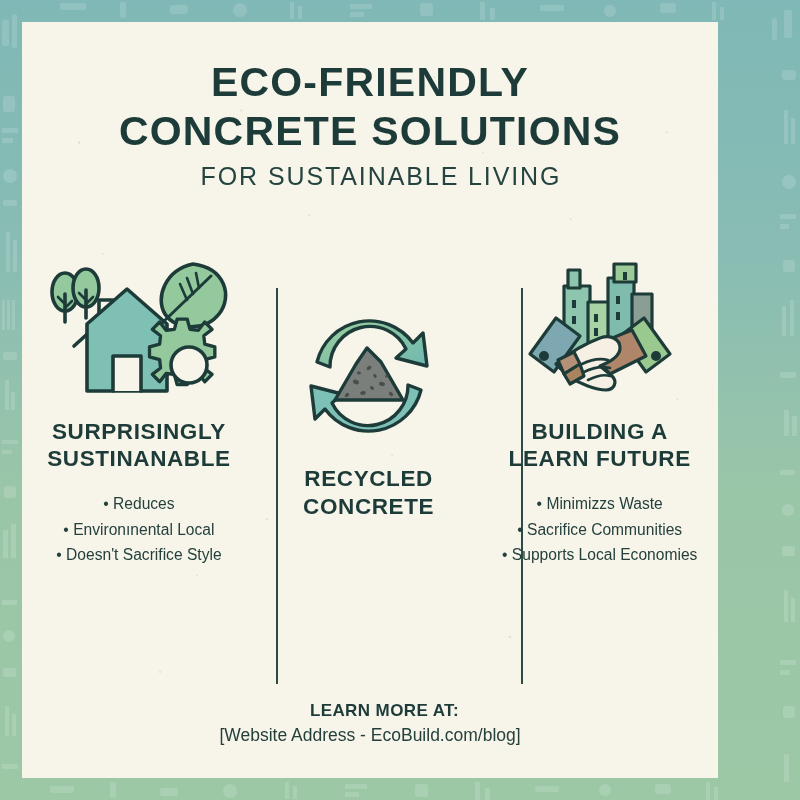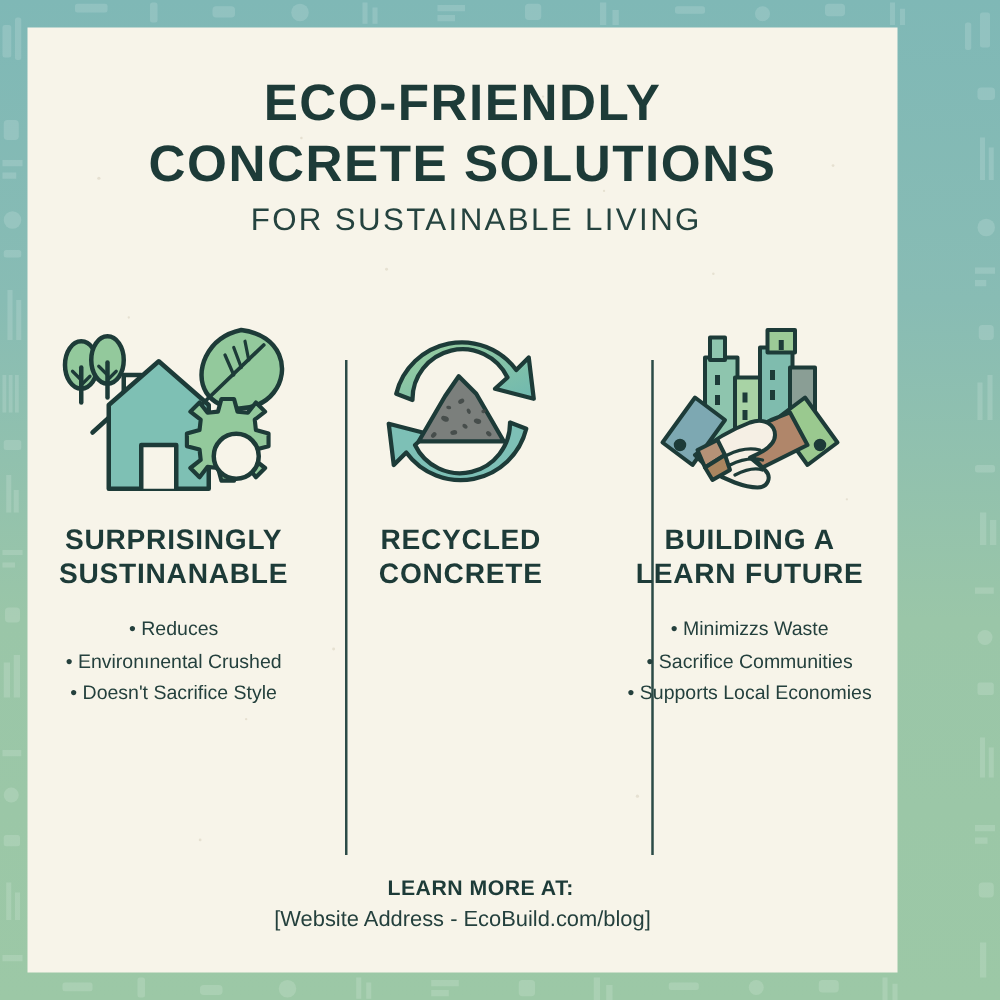--- a/index.html
+++ b/index.html
@@ -50,21 +50,21 @@
     color:#25433f;
     line-height:1.1;
     padding-left:22px;
   }
 
   
   #columns {
     position:absolute;
     left:0; right:0; top:232px;
     display:flex;
-    align-items:flex-start;
+    align-items:center;
   }
   .column { position:relative; display:flex; flex-direction:column; align-items:center; }
   .col-1 { width:254px; }
   .col-2 { width:245px; }
   .col-3 { width:257px; }
 
   .icon-wrap { height:150px; display:flex; align-items:center; justify-content:center; }
 
   .col-heading {
     font-weight:bold;
@@ -267,21 +267,21 @@
               <circle cx="148" cy="109" r="18" fill="#f7f4e9"></circle>
             </g>
           </svg>
         </div>
         <div class="col-heading">
           <div>SURPRISINGLY</div>
           <div>SUSTINANABLE</div>
         </div>
         <div class="bullets">
           <div>• Reduces</div>
-          <div>• Environınental Crushed</div>
+          <div>• Environınental Local</div>
           <div>• Doesn't Sacrifice Style</div>
         </div>
       </div>
 
       <div class="column col-2">
         <div class="icon-wrap">
           <svg width="140" height="132" viewBox="0 0 140 132">
             <defs>
               <linearGradient id="arrTop" x1="0" y1="0" x2="1" y2="1">
                 <stop offset="0%" stop-color="#9ccf9d"></stop>

